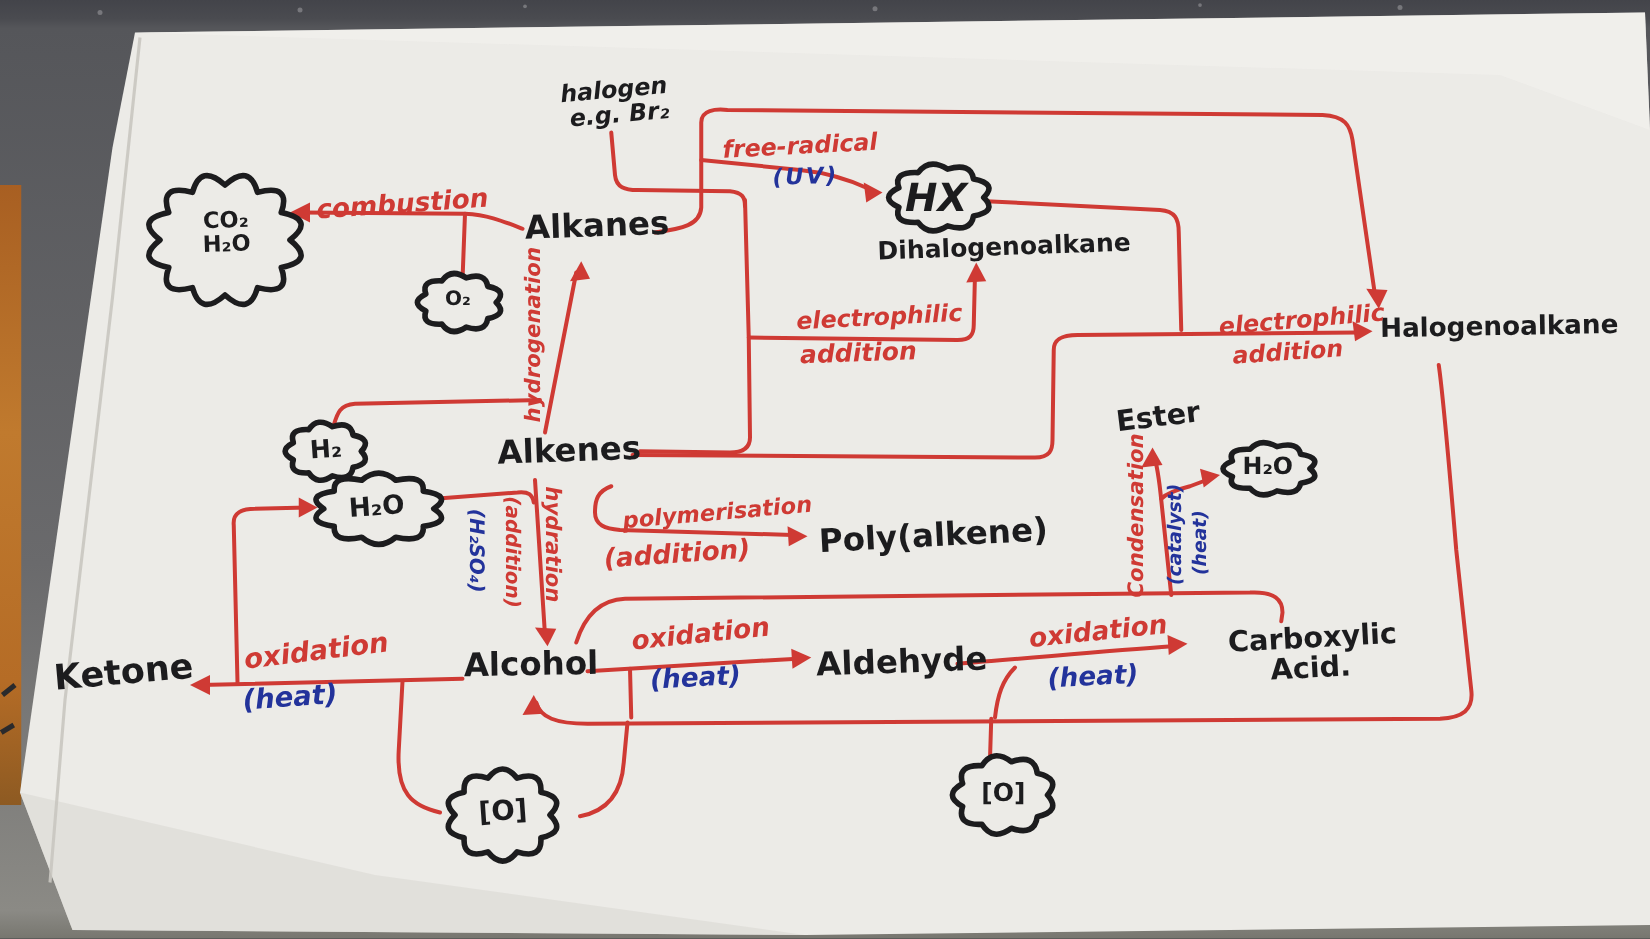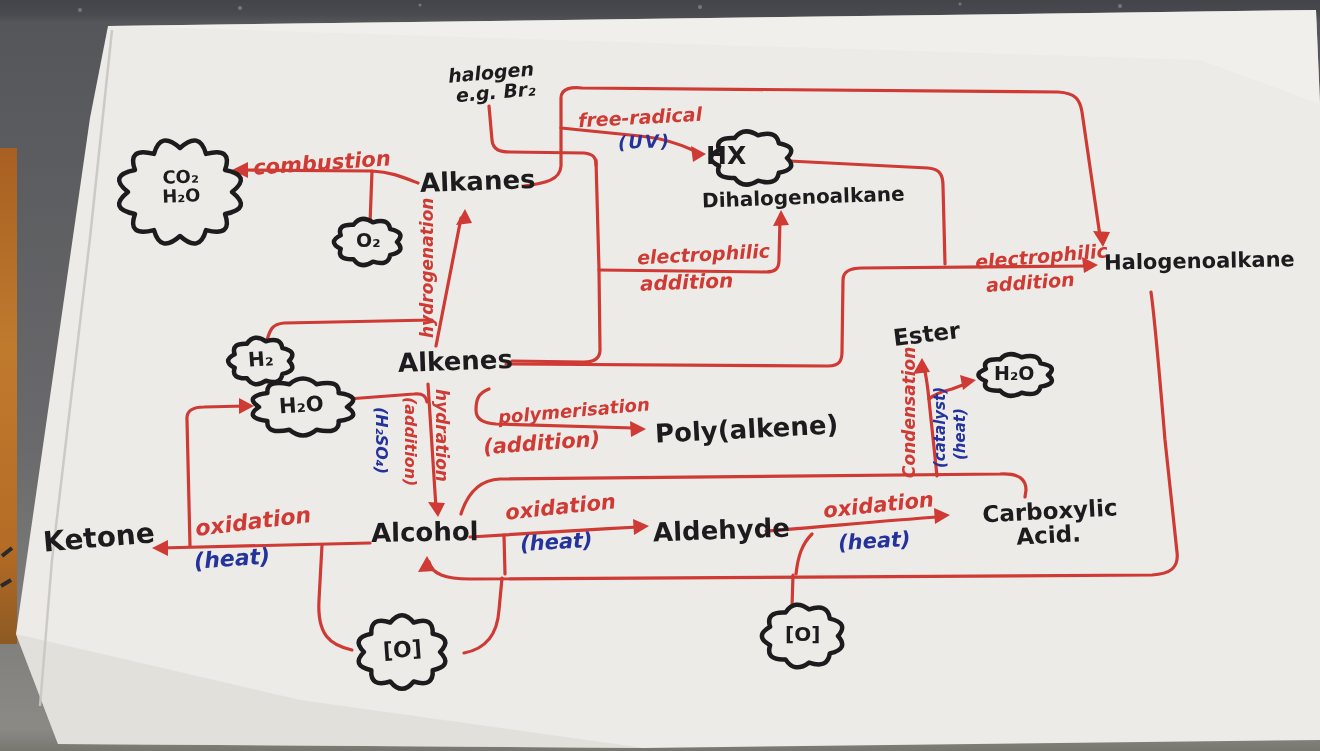--- a/index.html
+++ b/index.html
@@ -135,22 +135,22 @@
   <div class="lbl black" style="left:653px;top:517px;font-size:26px;transform:rotate(-2deg);">Aldehyde</div>
   <div class="lbl black ctr" style="left:983px;top:499px;font-size:23px;transform:rotate(-3deg);width:130px;">
     <div>Carboxylic</div>
     <div>Acid.</div>
   </div>
 
   <div class="lbl black ctr" style="left:146px;top:168px;width:70px;font-size:18px;transform:rotate(-2deg);">
     <div>CO₂</div>
     <div>H₂O</div>
   </div>
-  <div class="lbl black" style="left:356px;top:231px;font-size:19px;">O₂</div>
-  <div class="lbl black" style="left:706px;top:143px;font-size:25px;">HX</div>
+  <div class="lbl black" style="left:356px;top:231px;font-size:16px;">O₂</div>
+  <div class="lbl black" style="left:724px;top:143px;font-size:31px;font-style:italic;">HX</div>
   <div class="lbl black" style="left:248px;top:349px;font-size:20px;transform:rotate(-4deg);">H₂</div>
   <div class="lbl black" style="left:279px;top:394px;font-size:21px;transform:rotate(-4deg);">H₂O</div>
   <div class="lbl black" style="left:994px;top:364px;font-size:19px;">H₂O</div>
   <div class="lbl black" style="left:383px;top:638px;font-size:22px;transform:rotate(-4deg);">[O]</div>
   <div class="lbl black" style="left:785px;top:624px;font-size:20px;">[O]</div>
 
   <div class="lbl red" style="left:253px;top:152px;font-size:21px;transform:rotate(-4deg);">combustion</div>
   <div class="lbl red" style="left:578px;top:108px;font-size:19px;transform:rotate(-3deg);">free-radical</div>
   <div class="lbl blue" style="left:618px;top:133px;font-size:18px;letter-spacing:2px;transform:rotate(-2deg);">(UV)</div>
 

